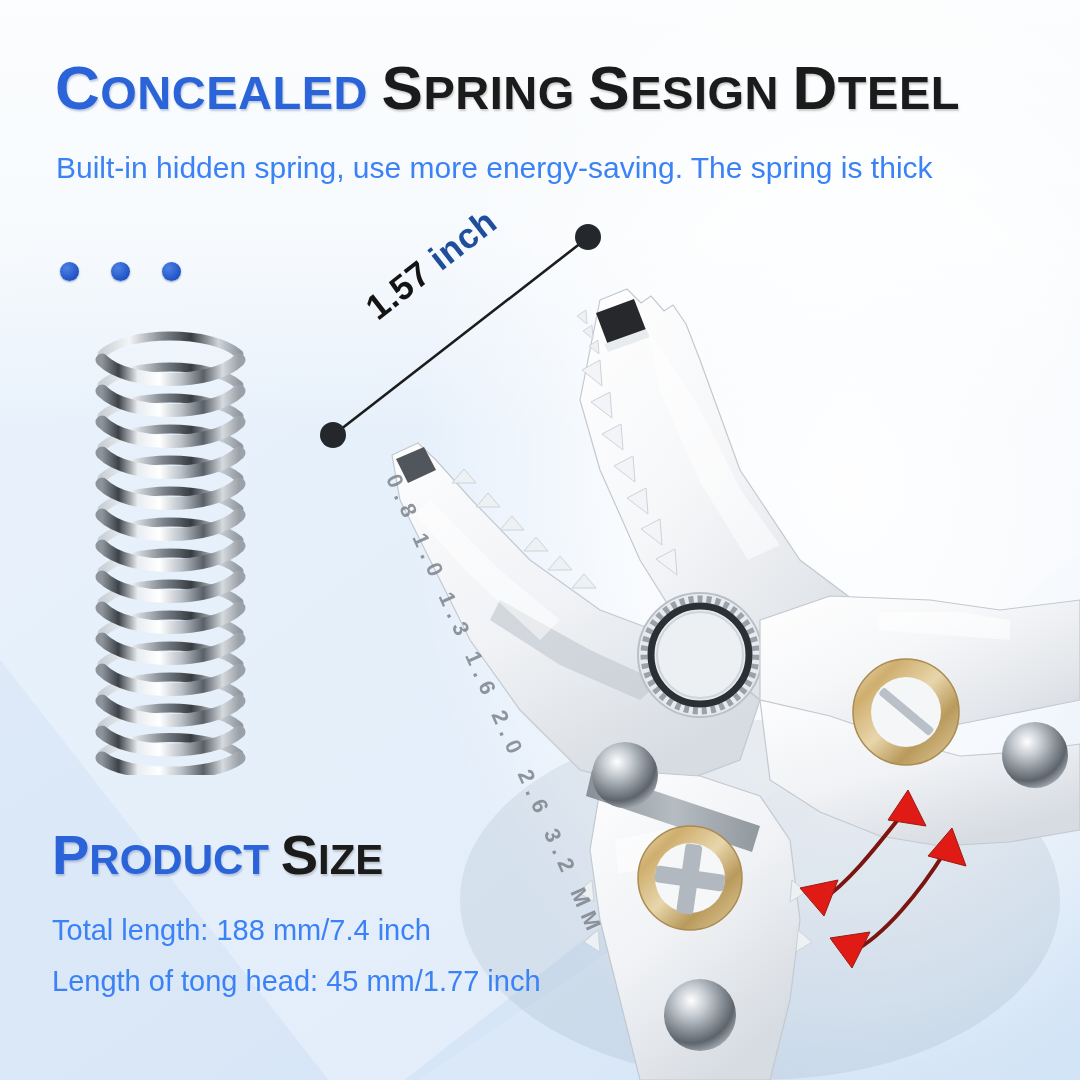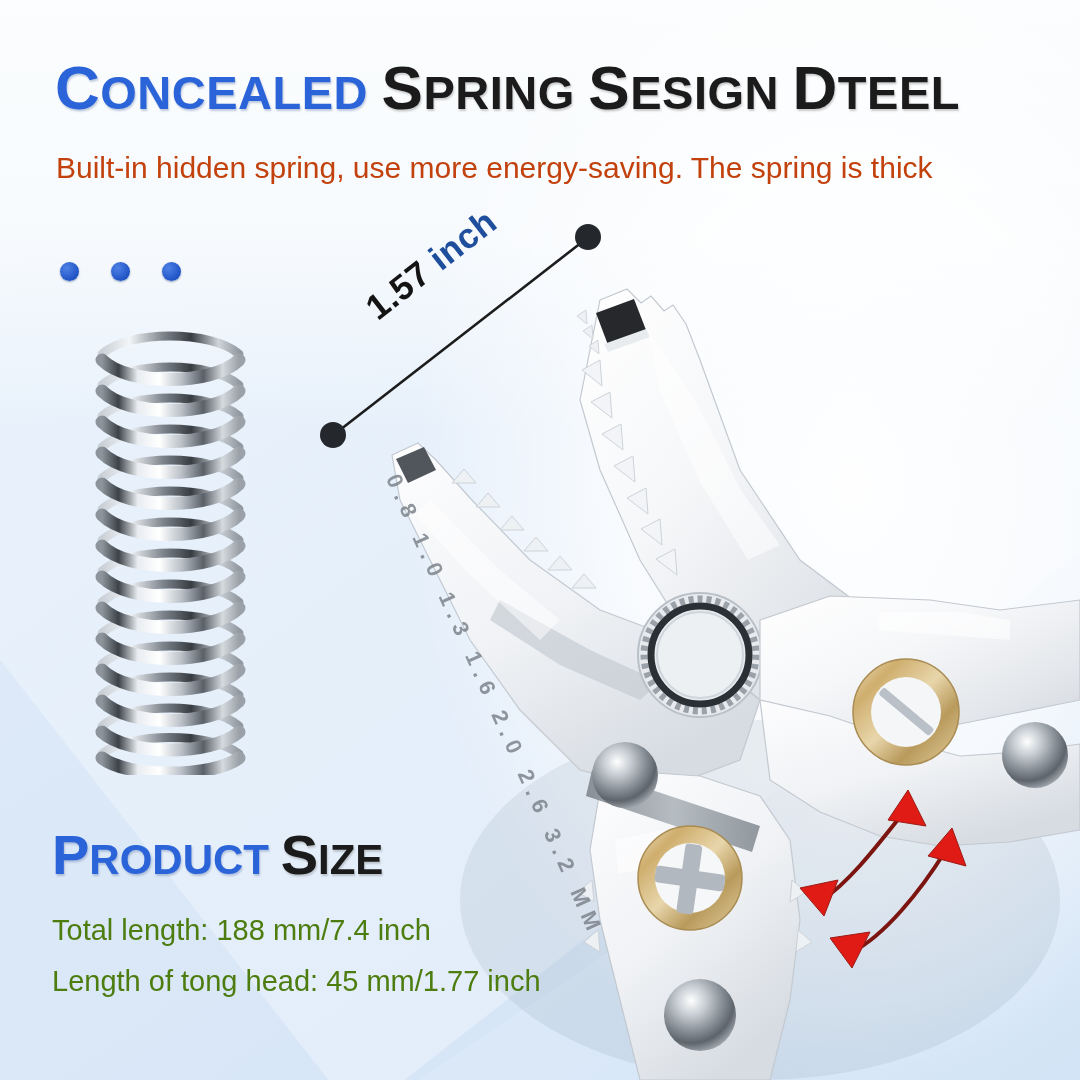--- a/index.html
+++ b/index.html
@@ -26,32 +26,32 @@
 
   
   .h-main{position:absolute;left:55px;top:52px;white-space:nowrap;
     font-weight:bold;letter-spacing:.5px;}
   .h-main .cap{font-size:62px;}
   .h-main .small{font-size:47px;text-align:right;}
   .blue{color:#2b63d9;text-shadow:1px 2px 2px rgba(60,90,150,.30);}
   .dark{color:#1b1b1b;text-shadow:1px 2px 2px rgba(90,90,90,.30);}
 
   .subtitle{position:absolute;left:56px;top:142px;width:940px;
-    font-size:30px;line-height:52px;color:#c2410c;}
+    font-size:30px;line-height:52px;color:#3b82f6;}
 
   .dots{position:absolute;left:60px;top:262px;display:flex;gap:32px;}
   .dots i{display:block;width:19px;height:19px;border-radius:50%;
     background:radial-gradient(circle at 35% 32%,#4e81e6,#1f53c4 70%);
     box-shadow:0 1px 2px rgba(20,50,110,.45);}
 
   
   .h-size{position:absolute;left:52px;top:822px;white-space:nowrap;font-weight:bold;}
   .h-size .cap{font-size:56px;}
   .h-size .small{font-size:42px;}
-  .specs{position:absolute;left:52px;top:905px;color:#4d7c0f;font-size:29px;line-height:51px;white-space:nowrap;}
+  .specs{position:absolute;left:52px;top:905px;color:#3b82f6;font-size:29px;line-height:51px;white-space:nowrap;}
 
   
   .spring{position:absolute;left:88px;top:330px;width:165px;height:445px;}
   .spring svg{display:block;}
 
   
   .tool{position:absolute;left:0;top:0;width:1080px;height:1080px;}
   .tool svg{display:block;}
 
   

